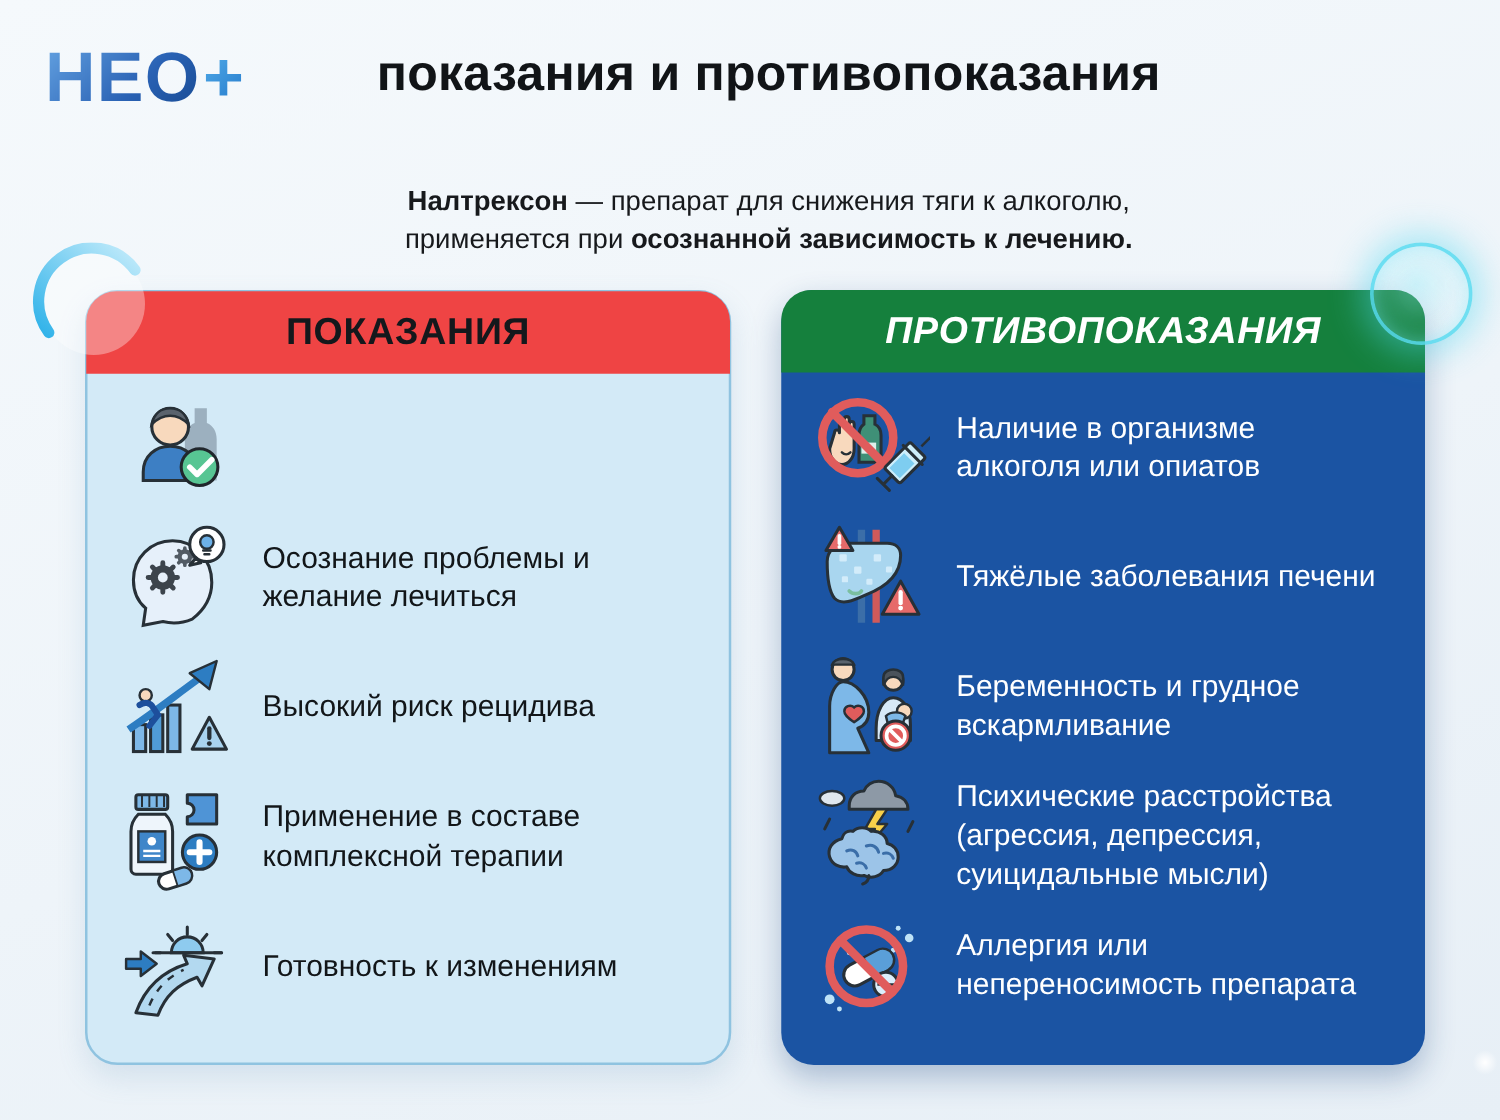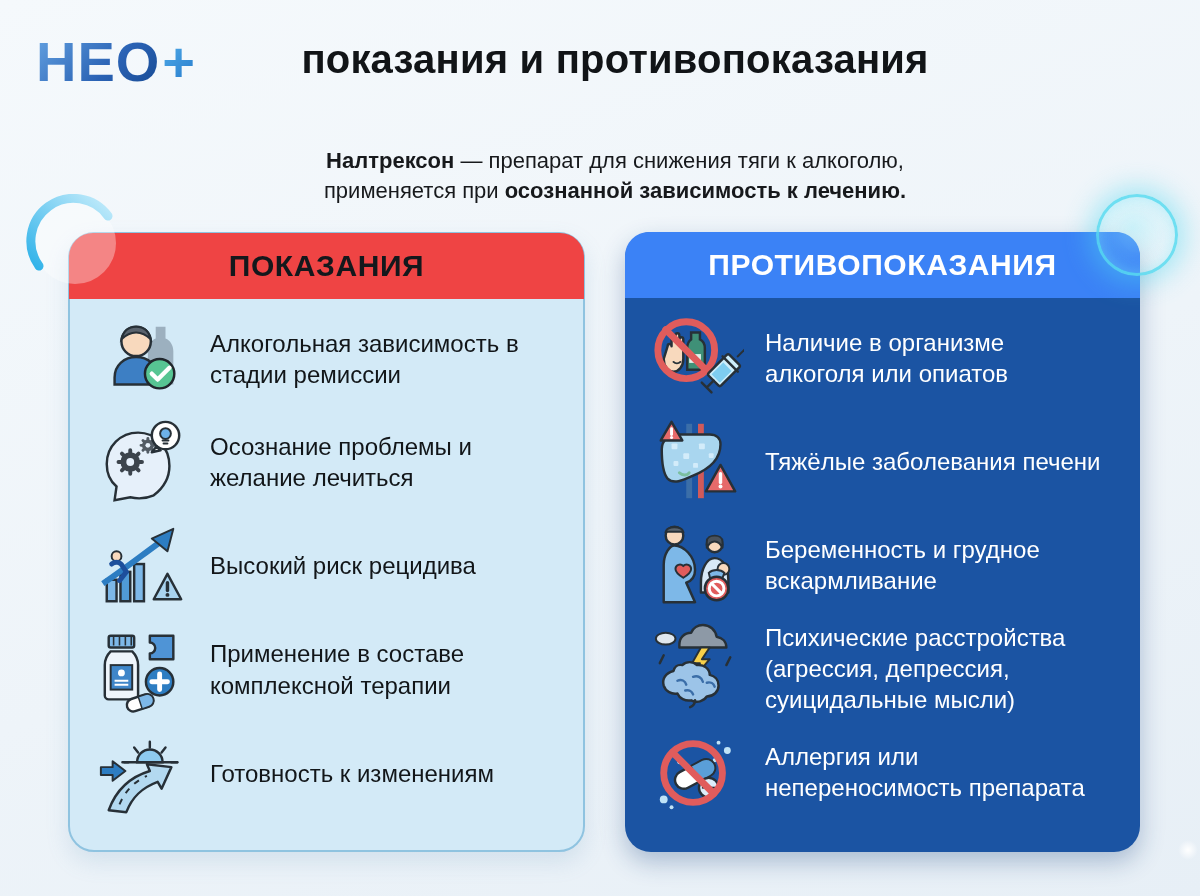--- a/index.html
+++ b/index.html
@@ -33,21 +33,21 @@
   
   .panel{position:absolute;top:232px;height:620px;border-radius:26px;box-sizing:border-box;}
   .panel-light{left:68px;width:517px;background:#d3eaf7;border:2px solid #8fc3e0;
                box-shadow:0 10px 22px rgba(100,150,190,.18);}
   .panel-dark{left:625px;width:515px;background:#1b54a3;
               box-shadow:0 10px 24px rgba(23,65,127,.30);}
   .panel-header{height:66px;border-radius:24px 24px 0 0;display:flex;align-items:center;
                 justify-content:center;font-size:30px;font-weight:700;letter-spacing:.6px;}
   .panel-light .panel-header{background:#ef4444;color:#14181c;margin:-1px;-webkit-margin:-1px;}
   .panel-light .panel-header{margin:-1px -1px 0 -1px;}
-  .panel-dark .panel-header{background:#3b82f6;color:#ffffff;}
+  .panel-dark .panel-header{background:#15803d;color:#ffffff;font-style:italic;}
   .panel-body{display:flex;flex-direction:column;justify-content:space-around;
               padding:8px 18px 14px 22px;height:540px;box-sizing:border-box;}
   .item{display:flex;align-items:center;gap:18px;}
   .icon-wrap{flex:0 0 100px;width:100px;height:98px;display:flex;align-items:center;justify-content:center;}
   .icon-wrap svg{width:94px;height:94px;}
   .item-text{font-size:24px;line-height:1.30;max-width:345px;}
   .panel-light .item-text{color:#121619;font-weight:500;}
   .panel-dark .item-text{color:#ffffff;font-weight:400;}
 </style>
 </head>
@@ -92,21 +92,20 @@
         <div class="icon-wrap">
           <svg viewBox="0 0 96 96">
             <path d="M62 15h10v12c5 2 8 7 8 13v34H54V40c0-6 3-11 8-13z" fill="#9cb0bf"></path>
             <path d="M20 67c0-13 10-21 22-21s22 8 22 21v7H20z" fill="#3d7fc4" stroke="#273037" stroke-width="2.5"></path>
             <circle cx="42" cy="30" r="15" fill="#f8d9bd" stroke="#273037" stroke-width="2.5"></circle>
             <path d="M27 28c2-9 8-13 15-13s13 4 15 13c-5-5-9-7-15-7s-10 2-15 7z" fill="#5a636d" stroke="#273037" stroke-width="2"></path>
             <circle cx="66" cy="63" r="15" fill="#57c593" stroke="#20262c" stroke-width="2.5"></circle>
             <path d="M58 63l6 6 12-12" stroke="#fff" stroke-width="4.5" fill="none" stroke-linecap="round" stroke-linejoin="round"></path>
           </svg>
         </div>
-        <div class="item-text">Алкогольная зависимость в стадии ремиссии</div>
       </div>
 
       <div class="item">
         <div class="icon-wrap">
           <svg viewBox="0 0 96 96">
             <path d="M60 82c9-7 16-17 16-30C76 33 62 18 44 18S12 32 12 50c0 10 4 18 10 23l-2 14 16-3c8 2 17 1 24-2z" fill="#e6f0fa" stroke="#273037" stroke-width="2.5"></path>
             <g stroke="#3c444c" stroke-width="4" stroke-linecap="round">
               <path d="M36 36v24M24 48h24M27.5 39.5l17 17M44.5 39.5l-17 17"></path>
             </g>
             <circle cx="36" cy="48" r="10" fill="#3c444c"></circle>

